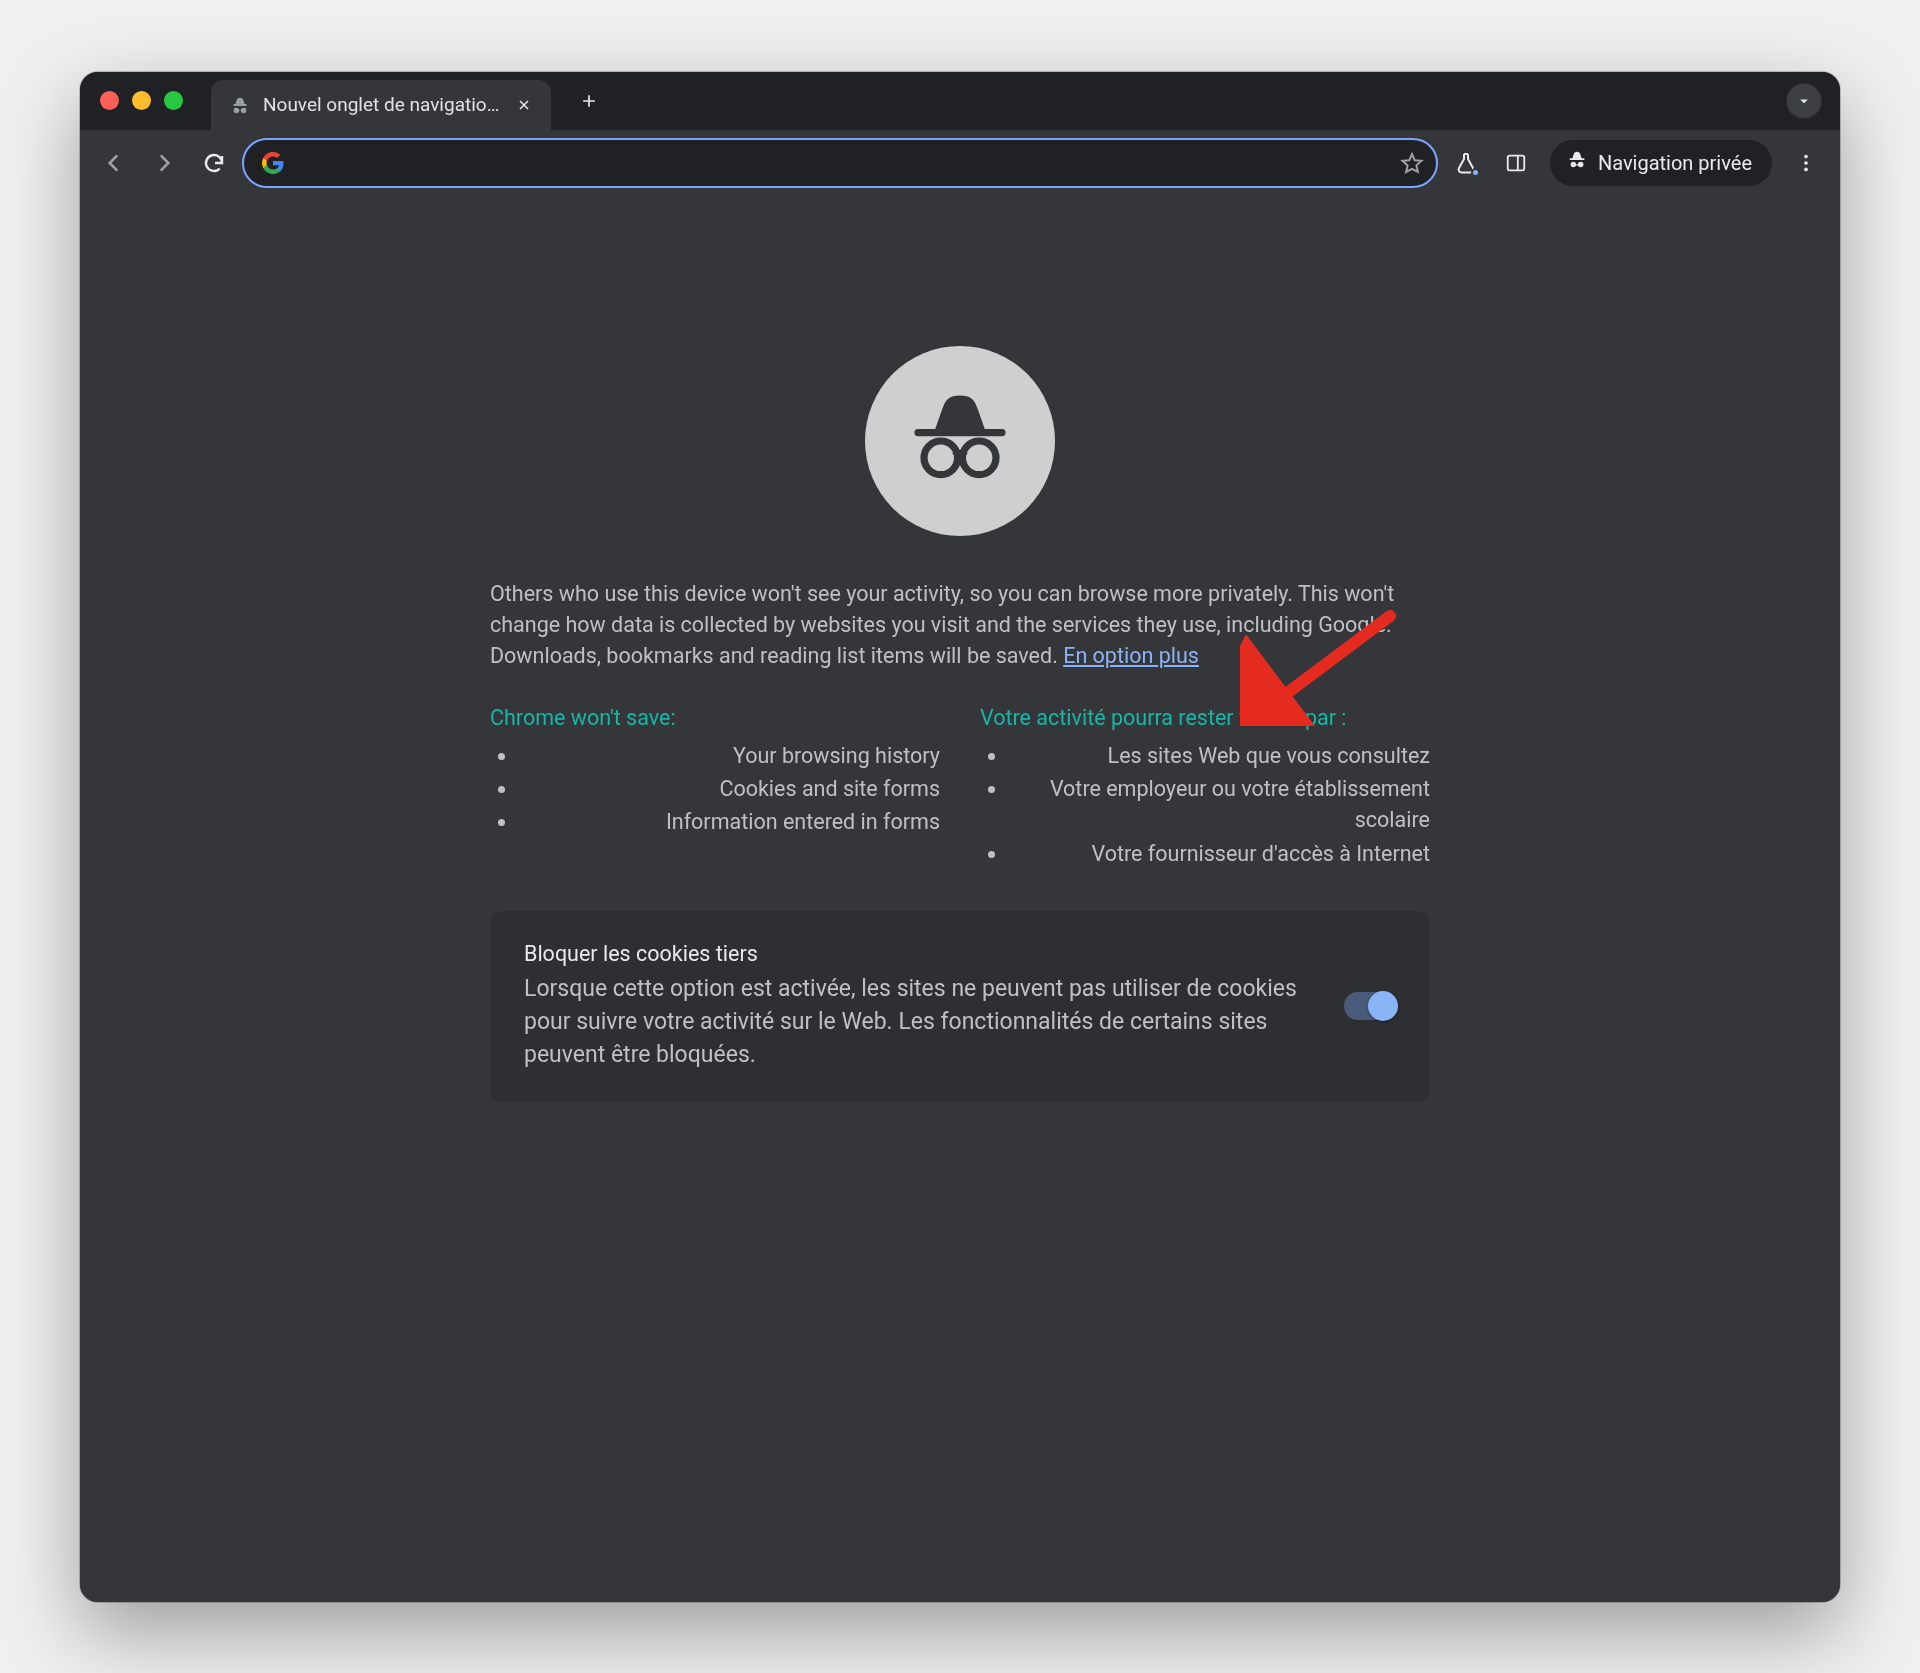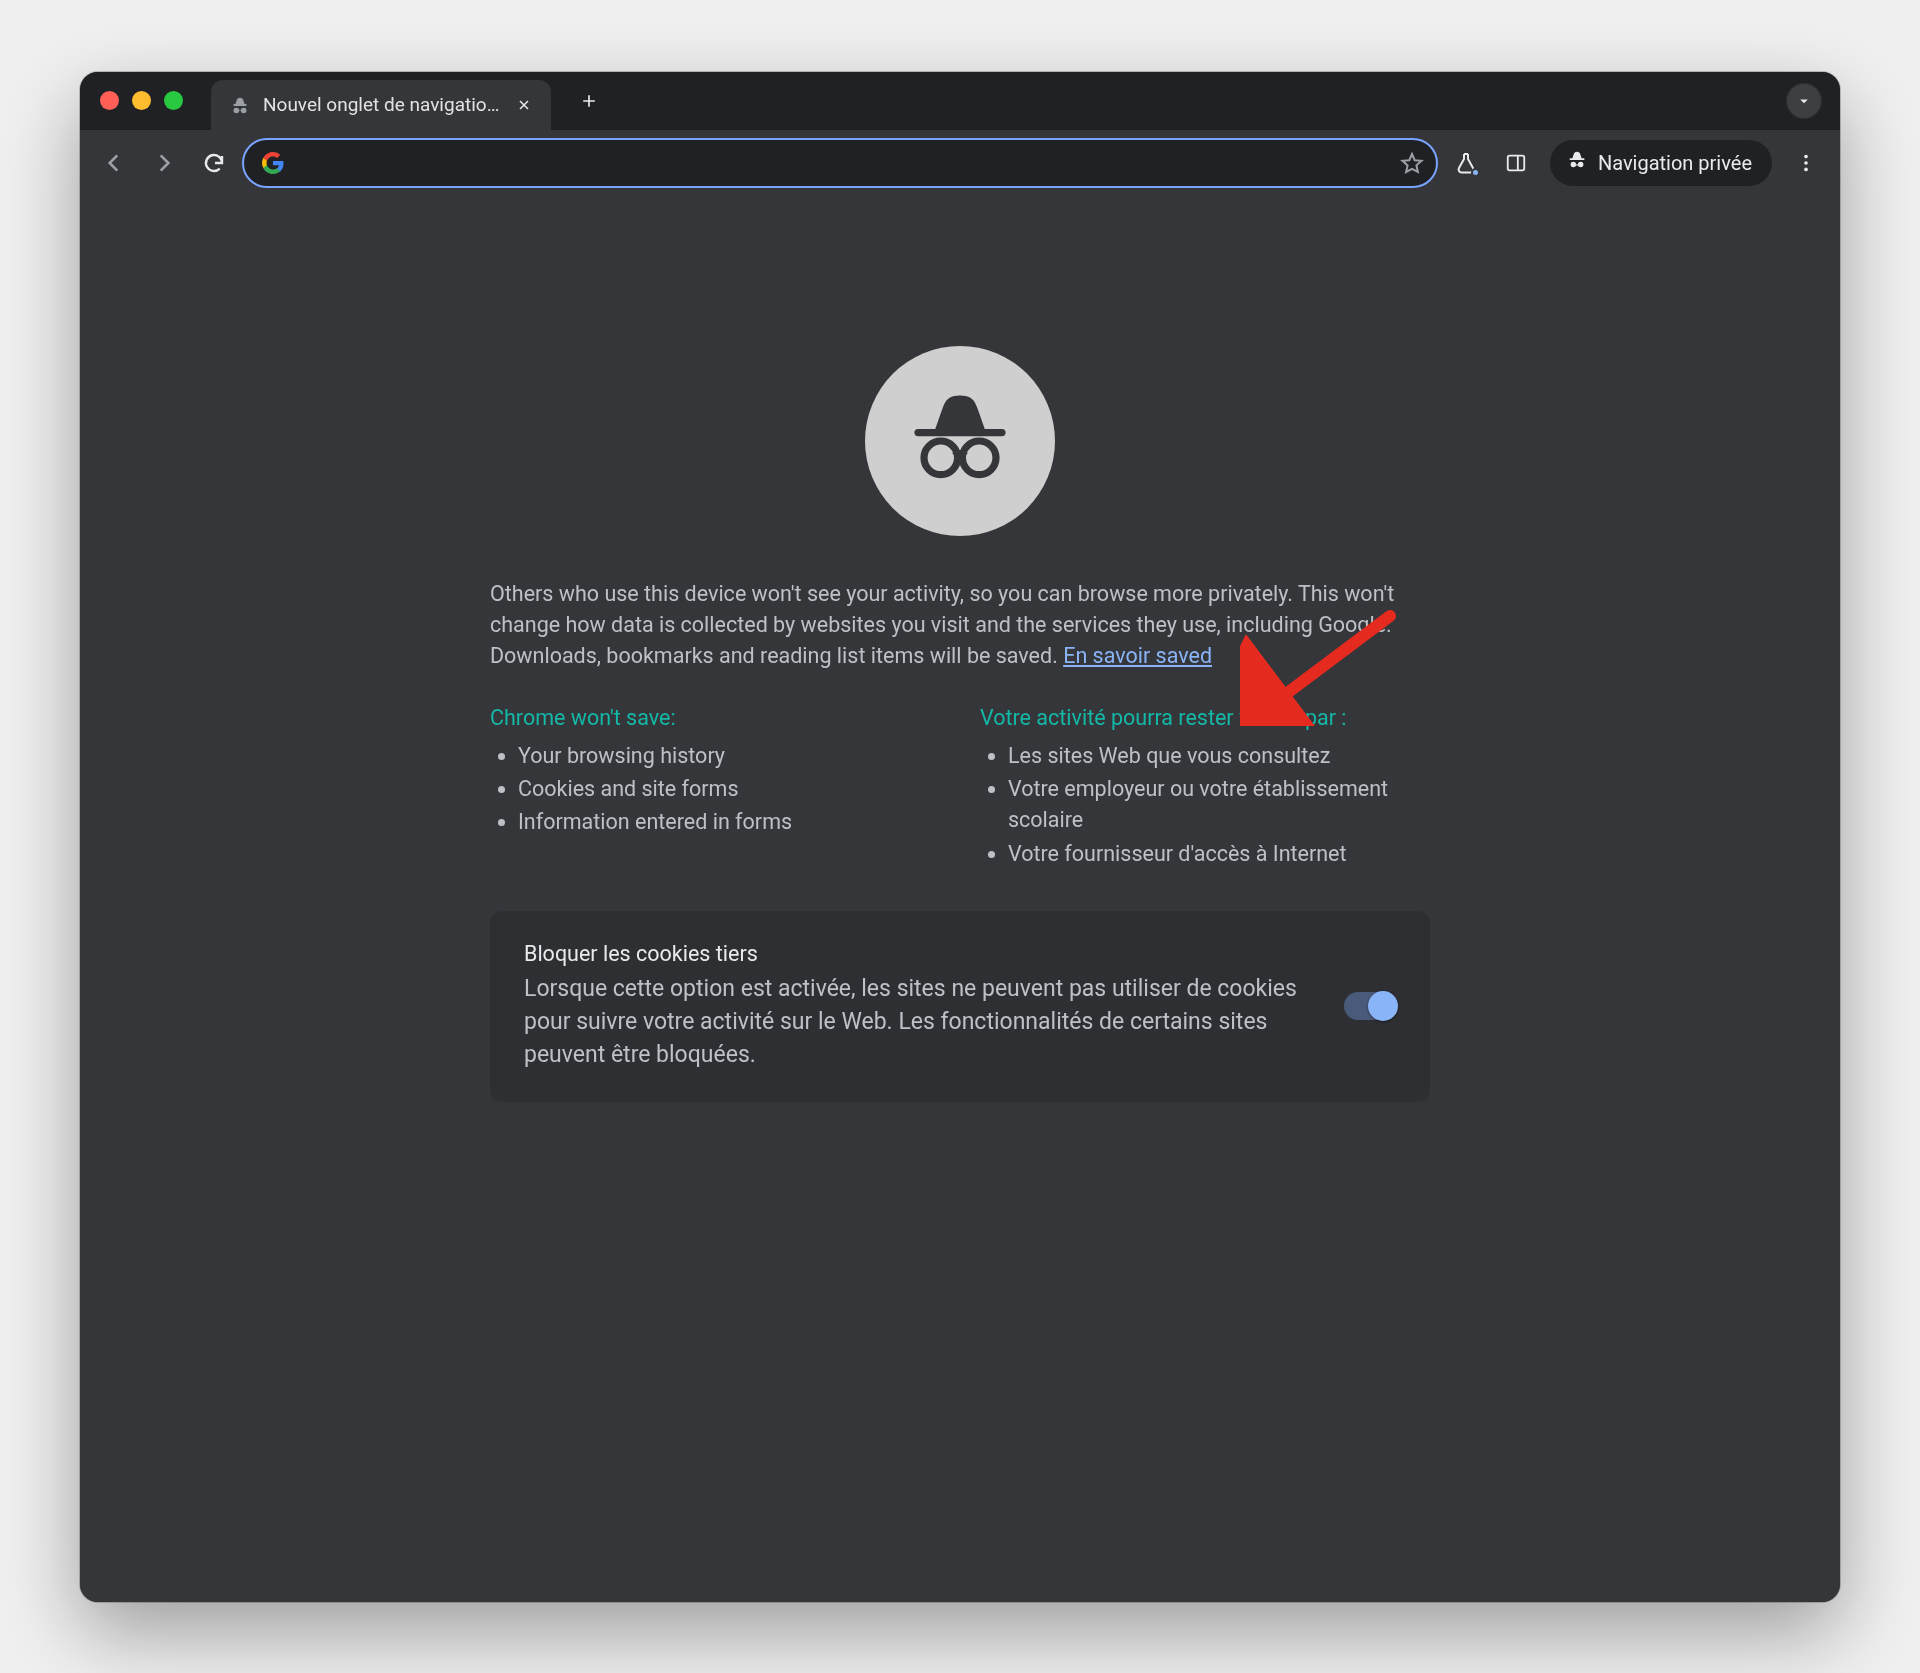--- a/index.html
+++ b/index.html
@@ -163,21 +163,21 @@
   p.desc a { color:#8ab4f8; text-decoration: underline; }
   .columns {
     display:flex;
     gap: 40px;
     text-align:left;
     margin-bottom: 40px;
   }
   .col { flex:1; }
   .col-title { font-size:21.5px; color:#14b8a6; margin-bottom: 10px; }
   .col ul { list-style: disc; padding-left: 28px; }
-  .col li { font-size:21.5px; color:#bdc1c6; line-height:1.45; margin: 2px 0;}
+  .col li { font-size:21.5px; color:#bdc1c6; line-height:1.45; margin: 2px 0; text-align: right;}
   .cookie-card {
     background:#2e2f33;
     border-radius: 12px;
     padding: 30px 34px;
     display:flex;
     align-items:center;
     gap: 28px;
     text-align:left;
   }
   .cookie-text { flex:1; }
@@ -306,21 +306,21 @@
       <div class="hero-circle">
         <svg viewBox="0 0 100 100">
           <path fill="#35363a" d="M50 12c-9 0-12 3-15 12l-6 17h42l-6-17c-3-9-6-12-15-12z"></path>
           <rect fill="#35363a" x="12" y="40" width="76" height="6" rx="3"></rect>
           <circle cx="34" cy="64" r="14" fill="none" stroke="#35363a" stroke-width="6"></circle>
           <circle cx="66" cy="64" r="14" fill="none" stroke="#35363a" stroke-width="6"></circle>
           <path fill="none" stroke="#35363a" stroke-width="6" d="M46 62c1.3-2 6.7-2 8 0"></path>
         </svg>
       </div>
       <p class="desc">
-        <span>Others who use this device won't see your activity, so you can browse more privately. This won't change how data is collected by websites you visit and the services they use, including Google. Downloads, bookmarks and reading list items will be saved. </span><a href="#">En savoir saved</a>
+        <span>Others who use this device won't see your activity, so you can browse more privately. This won't change how data is collected by websites you visit and the services they use, including Google. Downloads, bookmarks and reading list items will be saved. </span><a href="#">En option plus</a>
       </p>
       <div class="columns">
         <div class="col">
           <div class="col-title">Chrome won't save:</div>
           <ul>
             <li>Your browsing history</li>
             <li>Cookies and site forms</li>
             <li>Information entered in forms</li>
           </ul>
         </div>

